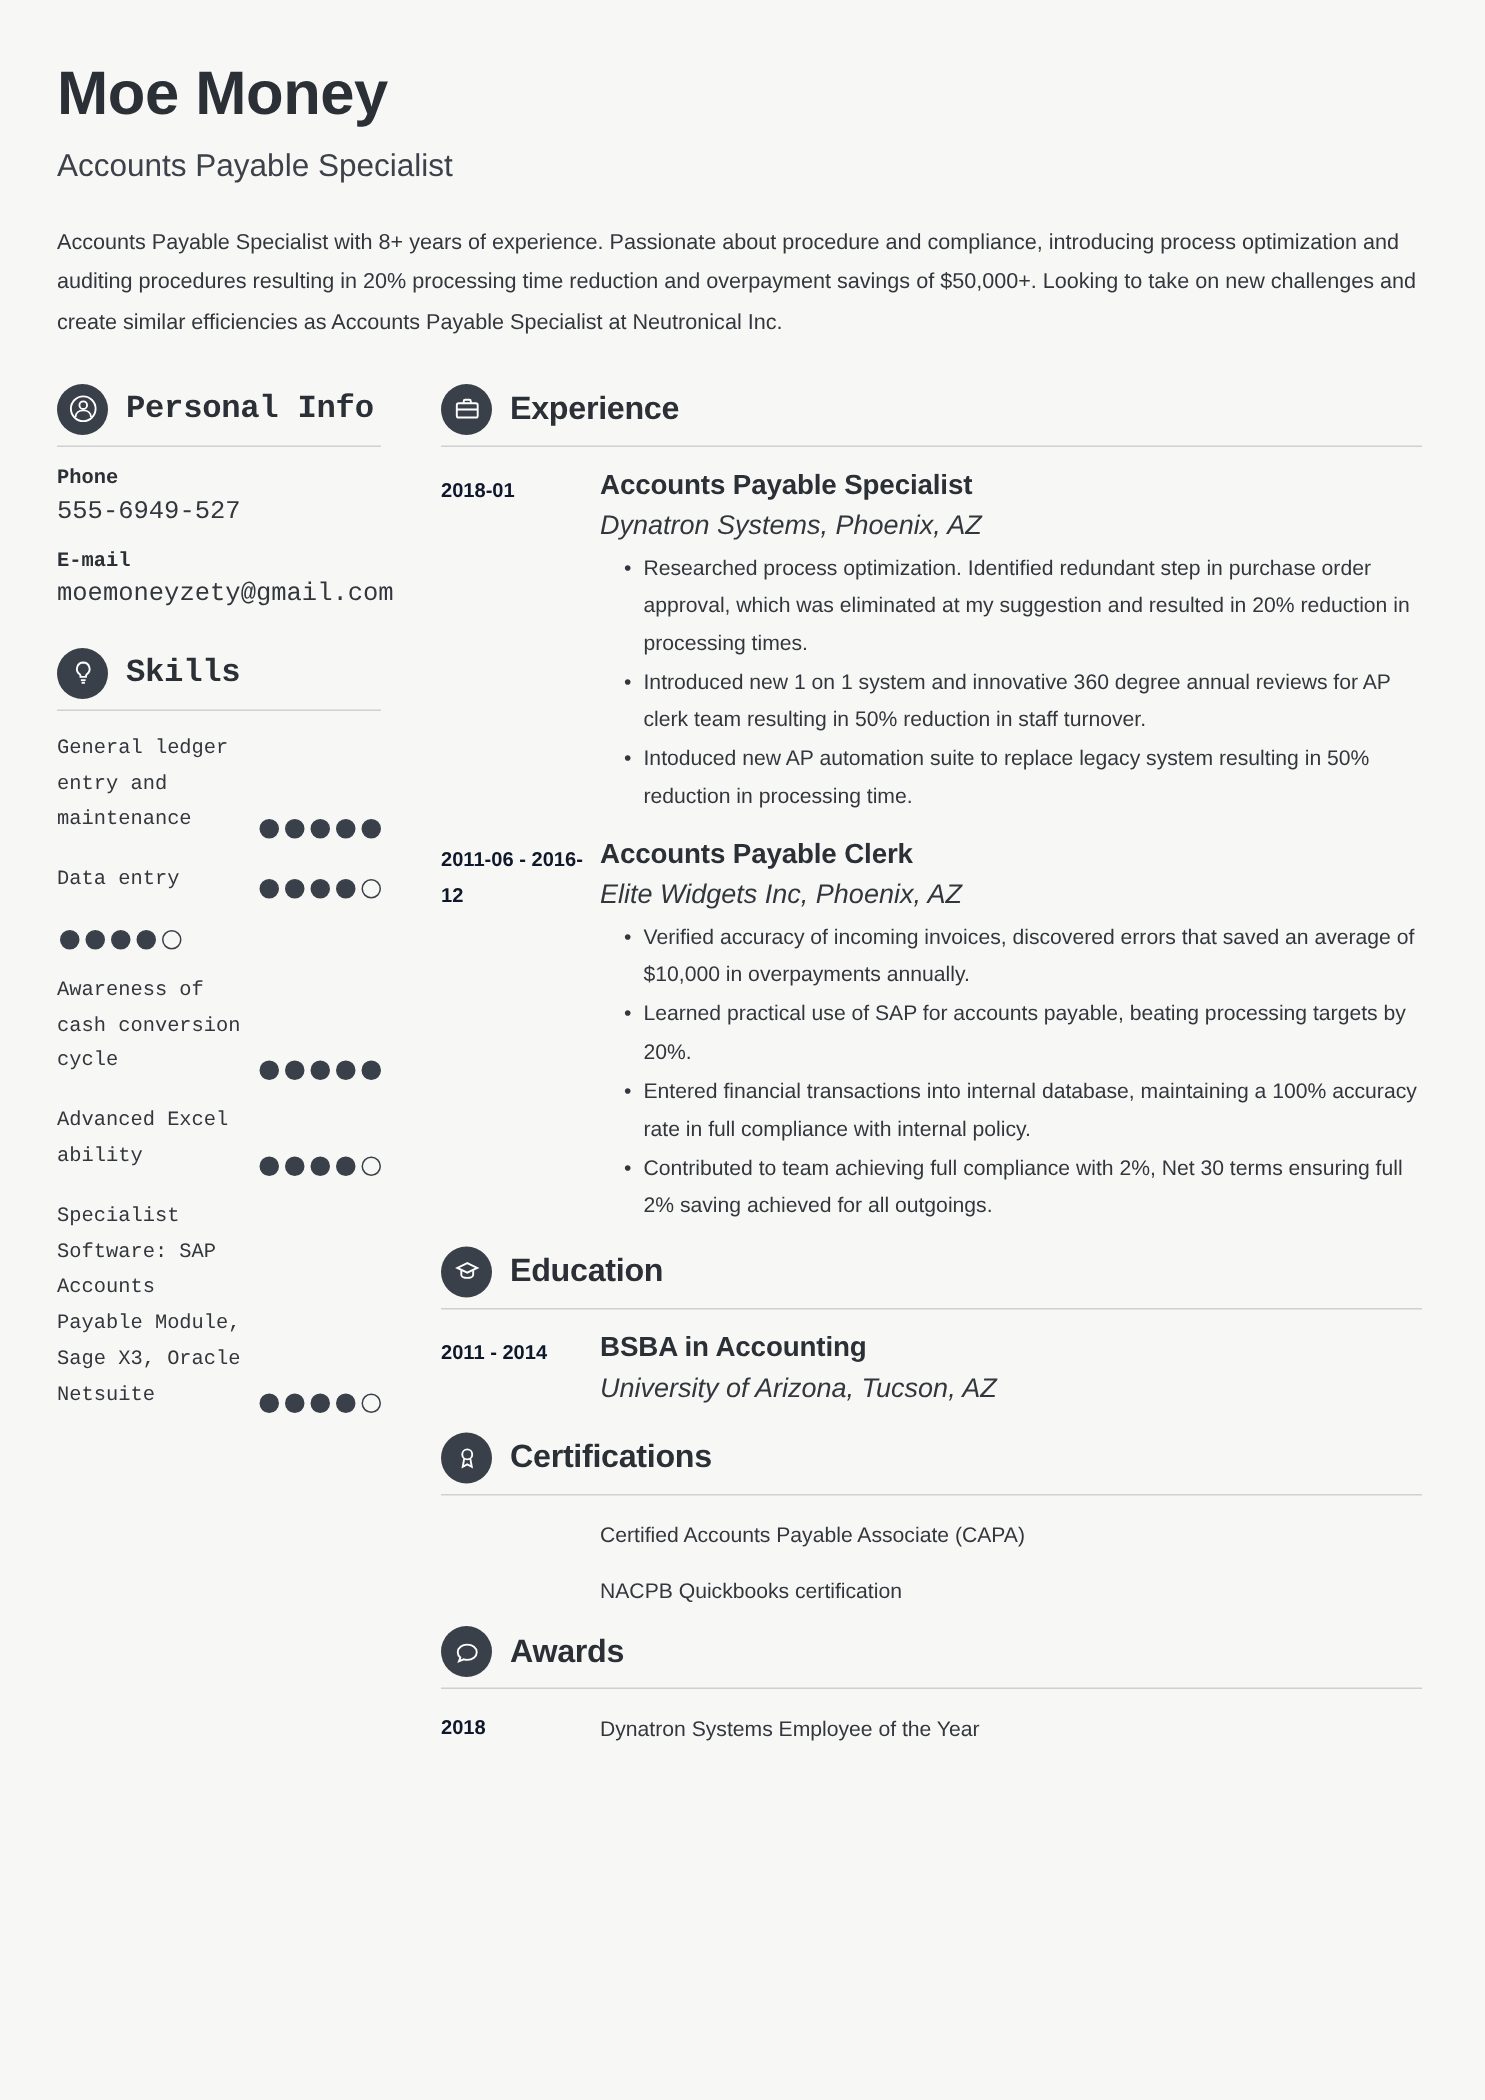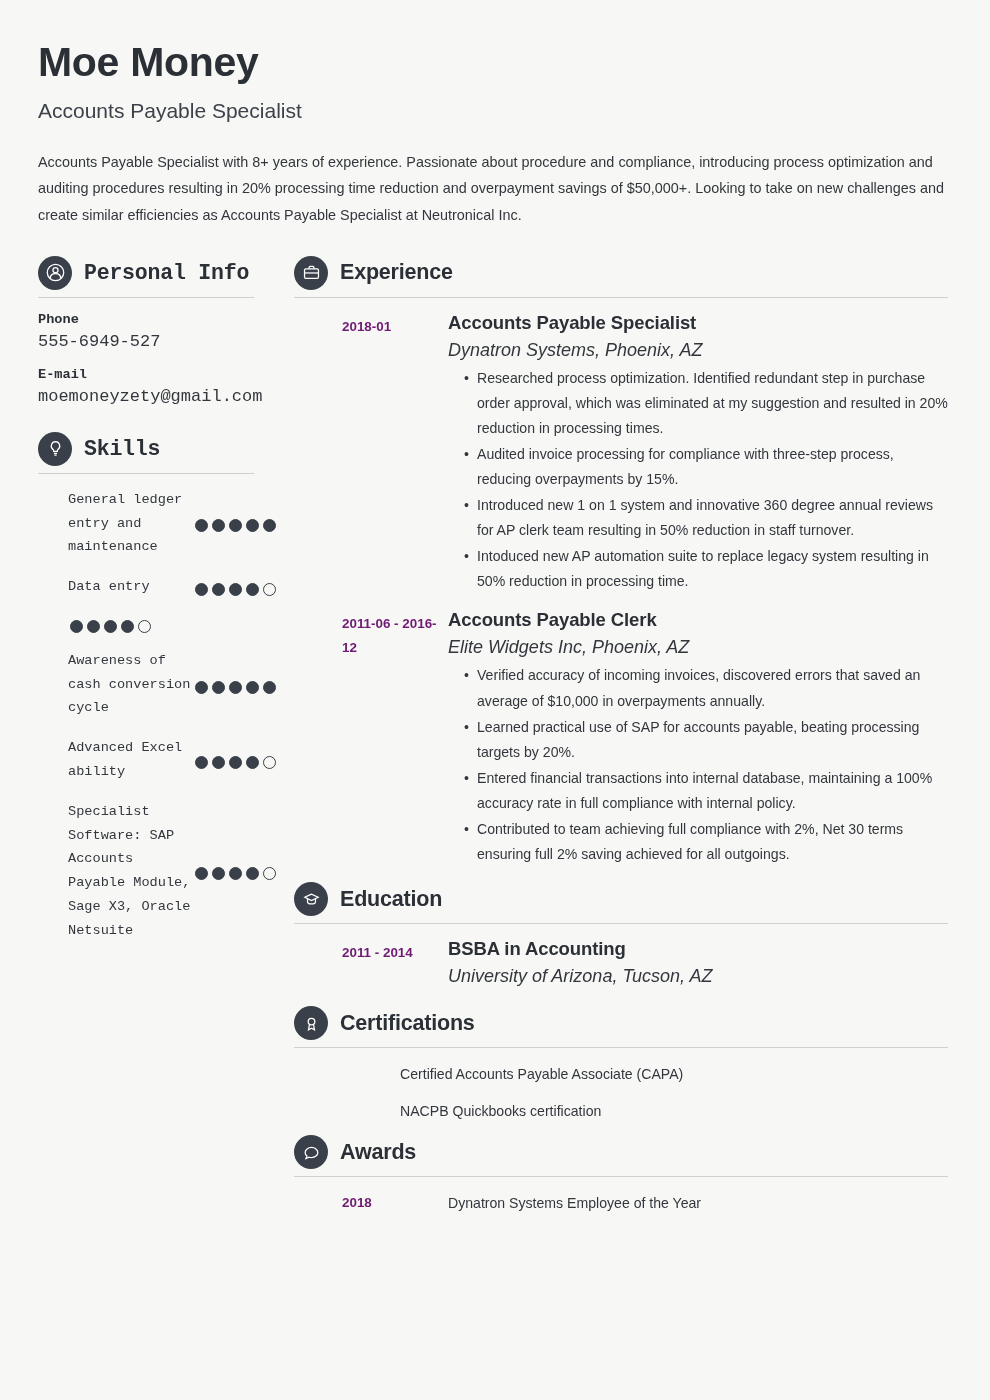--- a/index.html
+++ b/index.html
@@ -93,24 +93,23 @@
     margin-bottom: 5px;
   }
   .info-value {
     font-size: 17px;
     color: #33373d;
     margin-bottom: 16px;
   }
   .skills-list { margin-top: 2px; }
   .skill-row {
     display: flex;
-    align-items: center;
+    align-items: flex-end;
     justify-content: space-between;
     margin-bottom: 16px;
-    margin-left: 30px;
   }
   .skill-name {
     font-size: 13.6px;
     color: #33373d;
     line-height: 1.75;
     width: 125px;
     flex: 0 0 125px;
   }
   .dots {
     display: flex;
@@ -132,24 +131,23 @@
   .entry {
     display: flex;
     align-items: flex-start;
     margin-bottom: 14px;
   }
   .entry-date {
     width: 106px;
     flex: 0 0 106px;
     font-size: 13.4px;
     font-weight: bold;
-    color: #701a75;
+    color: #0f172a;
     line-height: 1.75;
     padding-top: 3px;
-    margin-left: 48px;
   }
   .entry-body { flex: 1 1 auto; }
   .entry-title {
     font-size: 18.5px;
     font-weight: bold;
     color: #2b2f36;
     margin-bottom: 6px;
     letter-spacing: -0.1px;
   }
   .entry-sub {
@@ -315,21 +313,20 @@
       <div class="rule"></div>
 
       <div id="experience-list">
           <div class="entry">
             <div class="entry-date">2018-01</div>
             <div class="entry-body">
               <div class="entry-title">Accounts Payable Specialist</div>
               <div class="entry-sub">Dynatron Systems, Phoenix, AZ</div>
               <ul class="bullets">
                 <li>Researched process optimization. Identified redundant step in purchase order approval, which was eliminated at my suggestion and resulted in 20% reduction in processing times.</li>
-                <li>Audited invoice processing for compliance with three-step process, reducing overpayments by 15%.</li>
                 <li>Introduced new 1 on 1 system and innovative 360 degree annual reviews for AP clerk team resulting in 50% reduction in staff turnover.</li>
                 <li>Intoduced new AP automation suite to replace legacy system resulting in 50% reduction in processing time.</li>
               </ul>
             </div>
           </div>
           <div class="entry">
             <div class="entry-date">2011-06 - 2016-12</div>
             <div class="entry-body">
               <div class="entry-title">Accounts Payable Clerk</div>
               <div class="entry-sub">Elite Widgets Inc, Phoenix, AZ</div>

